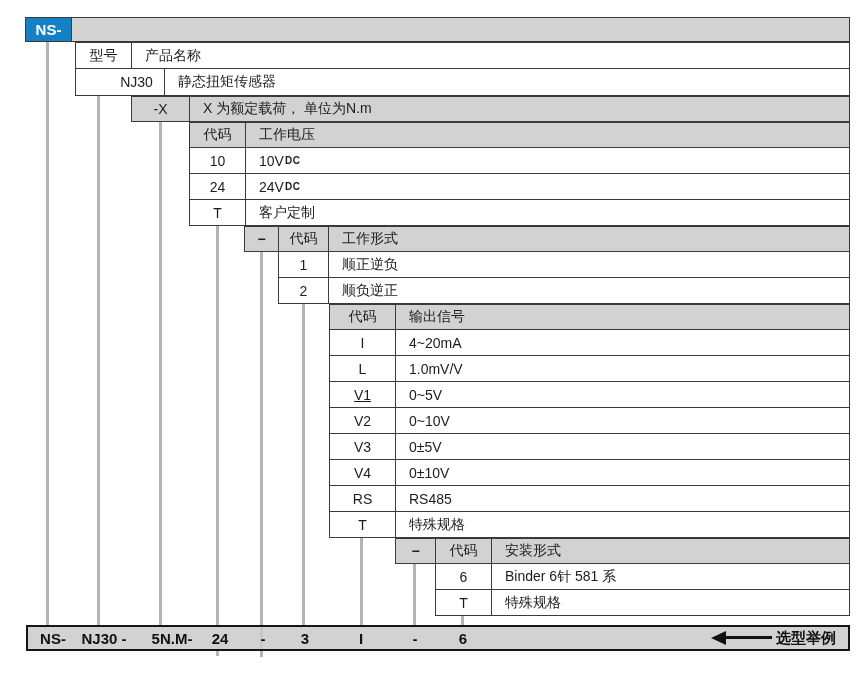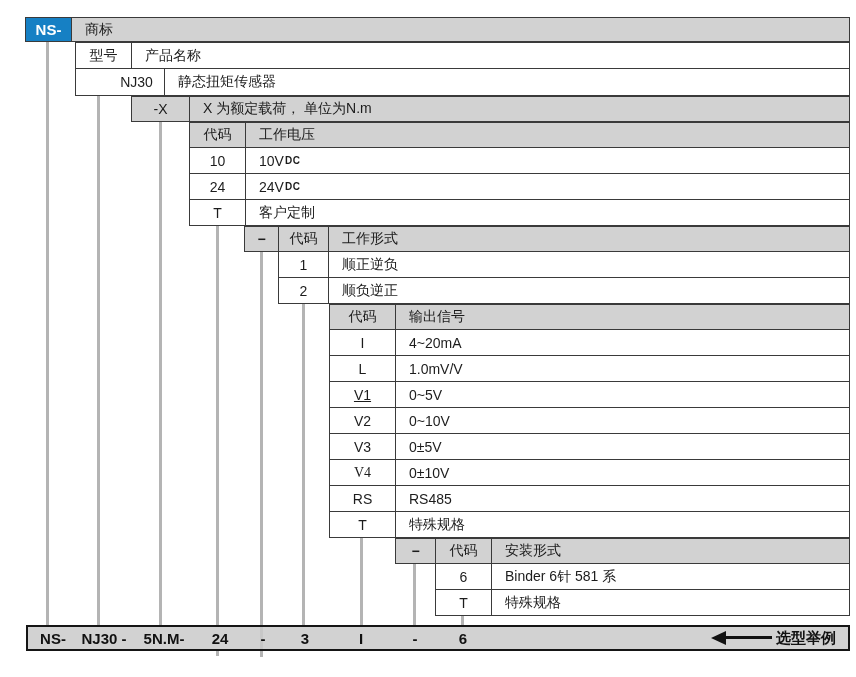--- a/index.html
+++ b/index.html
@@ -59,23 +59,20 @@
   <div class="vline" style="left:294px;top:304px;height:321px;"></div>
   <div class="vline" style="left:352px;top:538px;height:87px;"></div>
   <div class="vline" style="left:405px;top:564px;height:61px;"></div>
   <div class="vline" style="left:453px;top:616px;height:9px;"></div>
 
   <div class="tbl" id="brand-row" style="left:17px;top:17px;width:825px;">
     <div class="trow first gray" style="height:25px;">
       <div class="cell blue" style="width:46px;">
         <span>NS-</span>
       </div>
-      <div class="cell desc">
-        <span>商标</span>
-      </div>
     </div>
   </div>
 
   <div class="tbl" style="left:67px;top:42px;width:775px;">
     <div class="trow first" style="height:27px;justify-content:center;">
       <div class="cell" style="width:56px;">
         <span>型号</span>
       </div>
       <div class="cell desc">
         <span>产品名称</span>
@@ -214,21 +211,21 @@
     </div>
     <div class="trow">
       <div class="cell" style="width:66px;">
           <span>V3</span>
         </div>
       <div class="cell desc">
           <span>0±5V</span>
         </div>
     </div>
     <div class="trow">
-      <div class="cell" style="width:66px;font-family:Liberation Serif, serif;">
+      <div class="cell" style="width:66px;">
           <span>V4</span>
         </div>
       <div class="cell desc">
           <span>0±10V</span>
         </div>
     </div>
     <div class="trow">
       <div class="cell" style="width:66px;text-align:center;">
           <span>RS</span>
         </div>
@@ -274,21 +271,21 @@
         <div class="cell desc">
           <span>特殊规格</span>
         </div>
       </div>
     </div>
   </div>
 
   <div id="example-bar"></div>
   <span class="seg" style="left:45px;top:638px;">NS-</span>
   <span class="seg" style="left:96px;top:638px;">NJ30 -</span>
-  <span class="seg" style="left:156px;top:638px;">5N.M-</span>
+  <span class="seg" style="left:164px;top:638px;">5N.M-</span>
   <span class="seg" style="left:212px;top:638px;">24</span>
   <span class="seg" style="left:255px;top:638px;">-</span>
   <span class="seg" style="left:297px;top:638px;">3</span>
   <span class="seg" style="left:353px;top:638px;">I</span>
   <span class="seg" style="left:407px;top:638px;">-</span>
   <span class="seg" style="left:455px;top:638px;">6</span>
   <div id="arrow-head" style="top:631px;"></div>
   <div id="arrow-tail" style="top:636px;"></div>
   <span id="example-label" style="top:638px;">选型举例</span>
 

